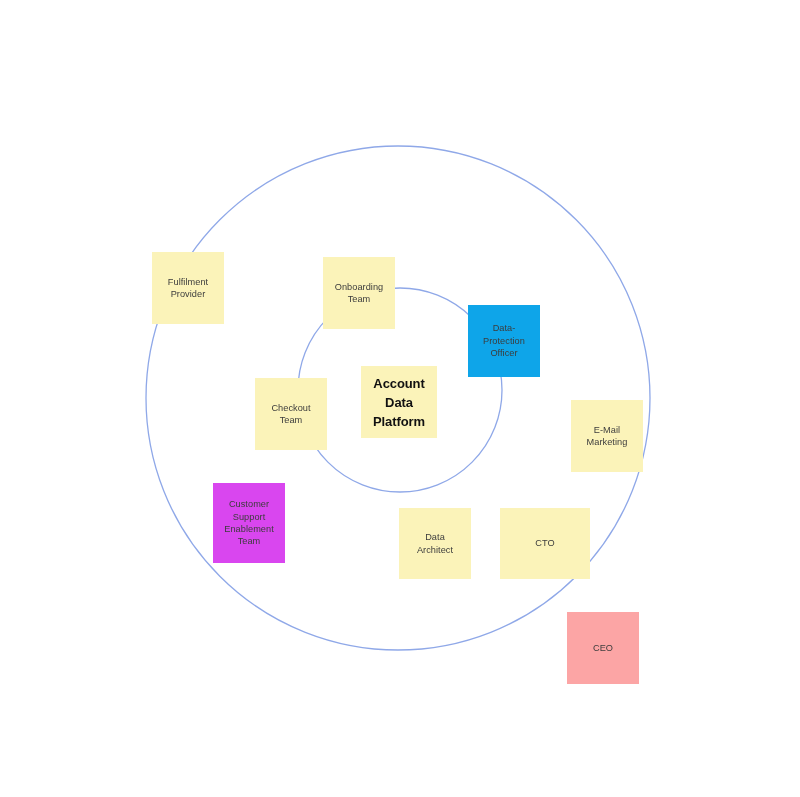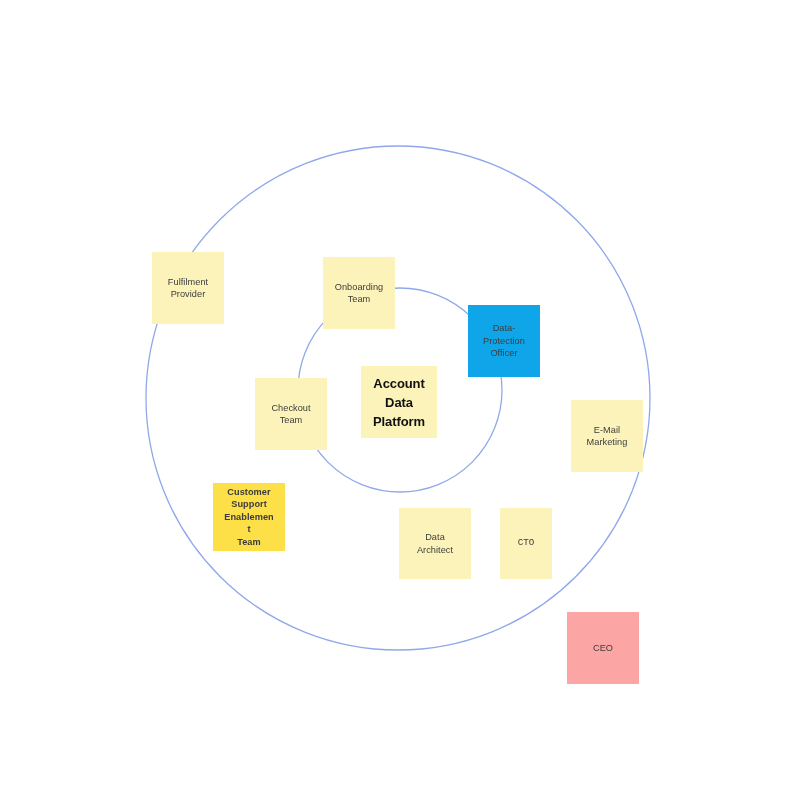--- a/index.html
+++ b/index.html
@@ -80,31 +80,31 @@
 Officer</span>
       </div>
       <div class="note" style="left: 255px; top: 378px; width: 72px; height: 72px; background: rgb(251, 243, 185);">
         <span class="note-label">Checkout
 Team</span>
       </div>
       <div class="note" style="left: 152px; top: 252px; width: 72px; height: 72px; background: rgb(251, 243, 185);">
         <span class="note-label">Fulfilment
 Provider</span>
       </div>
-      <div class="note" style="left: 213px; top: 483px; width: 72px; height: 68px; background: #fde047; font-weight: bold;">
+      <div class="note" style="left: 213px; top: 483px; width: 72px; height: 80px; background: #d946ef;">
         <span class="note-label">Customer
 Support
 Enablement
 Team</span>
       </div>
       <div class="note" style="left: 399px; top: 508px; width: 72px; height: 71px; background: rgb(251, 243, 185);">
         <span class="note-label">Data
 Architect</span>
       </div>
-      <div class="note" style="left: 500px; top: 508px; width: 52px; height: 71px; background: rgb(251, 243, 185); font-family: Liberation Mono, monospace;">
+      <div class="note" style="left: 500px; top: 508px; width: 90px; height: 71px; background: rgb(251, 243, 185);">
         <span class="note-label">CTO</span>
       </div>
       <div class="note" style="left: 571px; top: 400px; width: 72px; height: 72px; background: rgb(251, 243, 185);">
         <span class="note-label">E-Mail
 Marketing</span>
       </div>
       <div class="note" style="left: 567px; top: 612px; width: 72px; height: 72px; background: #fca5a5;">
         <span class="note-label">CEO</span>
       </div>
     </div>

